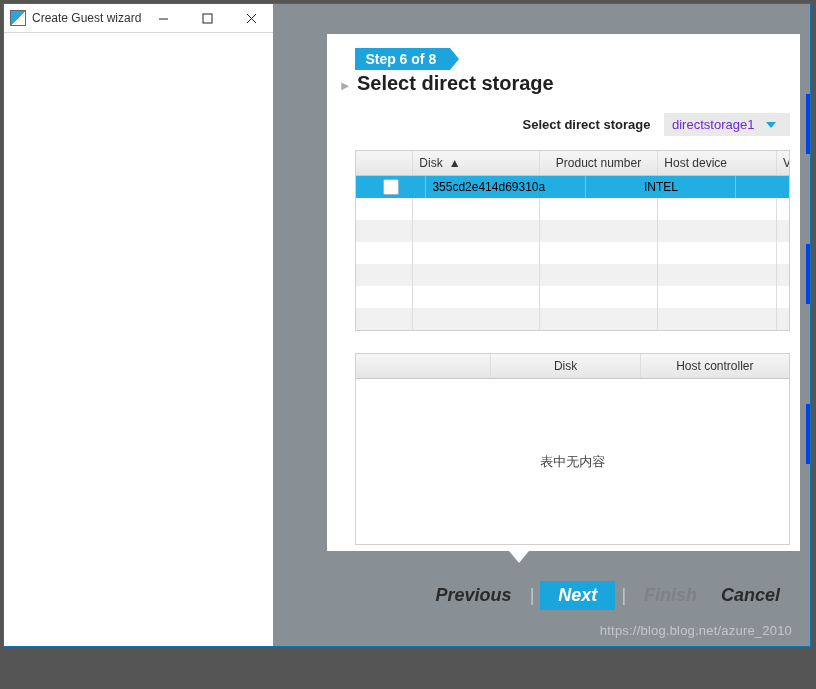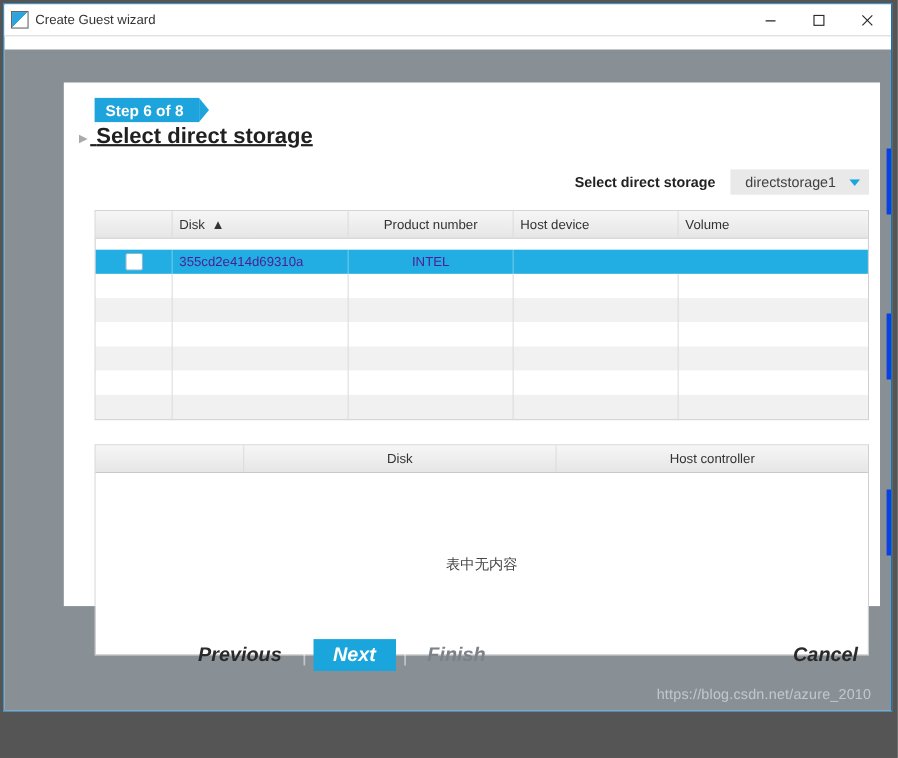--- a/index.html
+++ b/index.html
@@ -14,22 +14,21 @@
   }
   .window-frame {
     position: absolute;
     left: 3px; top: 3px;
     width: 808px;
     height: 644px;
     background: #fff;
     border: 1px solid #0a76b8;
     box-sizing: border-box;
     display: flex;
-    flex-direction: column;
-    gap: 12px;
+    flex-direction: row;
   }
   .title-bar {
     height: 28px;
     display: flex;
     align-items: center;
     background: #fff;
     border-bottom: 1px solid #d9d9d9;
     padding-left: 6px;
     font-size: 12px;
     color: #333;
@@ -90,21 +89,20 @@
     position: absolute; right: -9px; top: 0;
     border-top: 11px solid transparent;
     border-bottom: 11px solid transparent;
     border-left: 9px solid #1ea4dc;
   }
   .page-title {
     margin: 2px 0 18px 0;
     font-size: 20px;
     font-weight: bold;
     color: #202020;
-    text-decoration: underline;
   }
   .title-marker {
     display:inline-block;
     width: 8px;
     color: #aaa;
     font-size: 14px;
     vertical-align: middle;
     margin-left: -14px;
     margin-right: 2px;
   }
@@ -113,26 +111,26 @@
     text-align: right;
     margin-top: 18px;
     font-size: 13px;
     font-weight: bold;
     color: #222;
   }
   .selector-row .dd {
     display: inline-flex;
     align-items: center;
     font-weight: normal;
-    color: #404040;
+    color: #6d28d9;
     background: #e9e9e9;
     padding: 4px 8px;
     margin-left: 10px;
     min-width: 110px;
-    justify-content: flex-end;
+    justify-content: flex-start;
   }
   .dd svg { margin-left: 12px; }
 
   .grid {
     margin-top: 14px;
     border: 1px solid #d0d0d0;
     font-size: 12px;
   }
   .grid-header {
     display: flex;
@@ -162,22 +160,21 @@
   .sort-ind { margin-left: 6px; }
   .grid-body { }
   .grid-row {
     display: flex;
     height: 22px;
     background: #fff;
   }
   .grid-row.alt { background: #f1f1f1; }
   .grid-row.selected {
     background: #22aee2;
-    color: #4c1d95;
-    margin-top: 10px;
+    color: #000000;
   }
   .grid-row.selected .col { border-right-color: rgba(255,255,255,0.35); }
   .chk {
     width: 14px; height: 14px;
     background: #fff;
     border: 1px solid #7aa; border-color: #8cb8d0;
     border-radius: 2px;
   }
 
   .grid2 {
@@ -385,15 +382,15 @@
       <span style="width:110px"></span>
       <span class="btn-prev">Previous</span>
       <span class="sep">|</span>
       <span class="btn-next">Next</span>
       <span class="sep">|</span>
       <span class="btn-finish">Finish</span>
       <span class="spacer"></span>
       <span class="btn-cancel">Cancel</span>
     </div>
 
-    <div class="watermark">https://blog.csdn.net/azure_2010</div>
+    <div class="watermark">https://blog.blog.net/azure_2010</div>
   </div>
 </div>
 
 </body></html>

